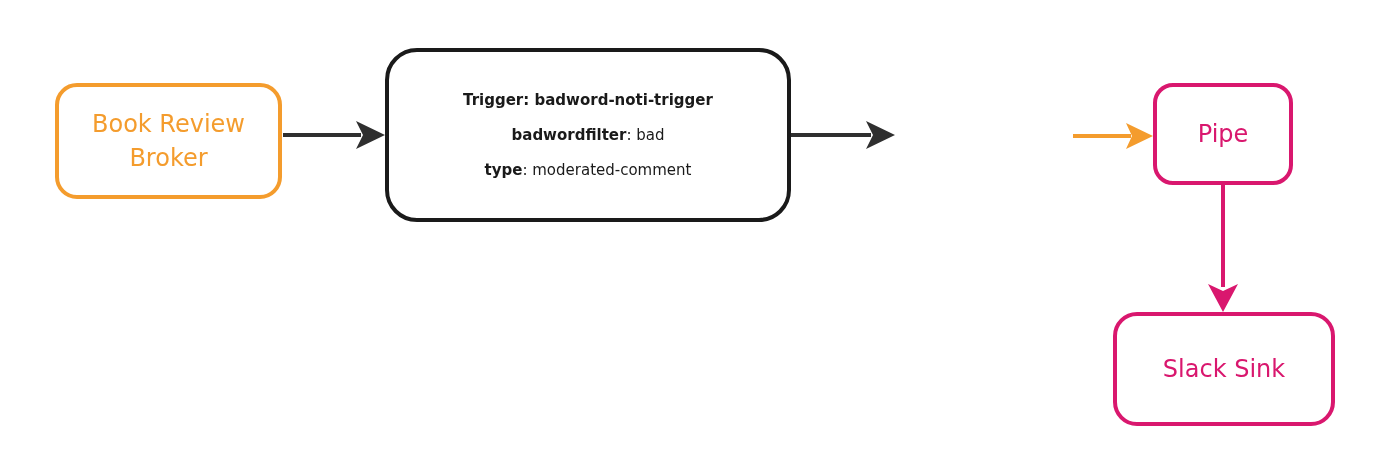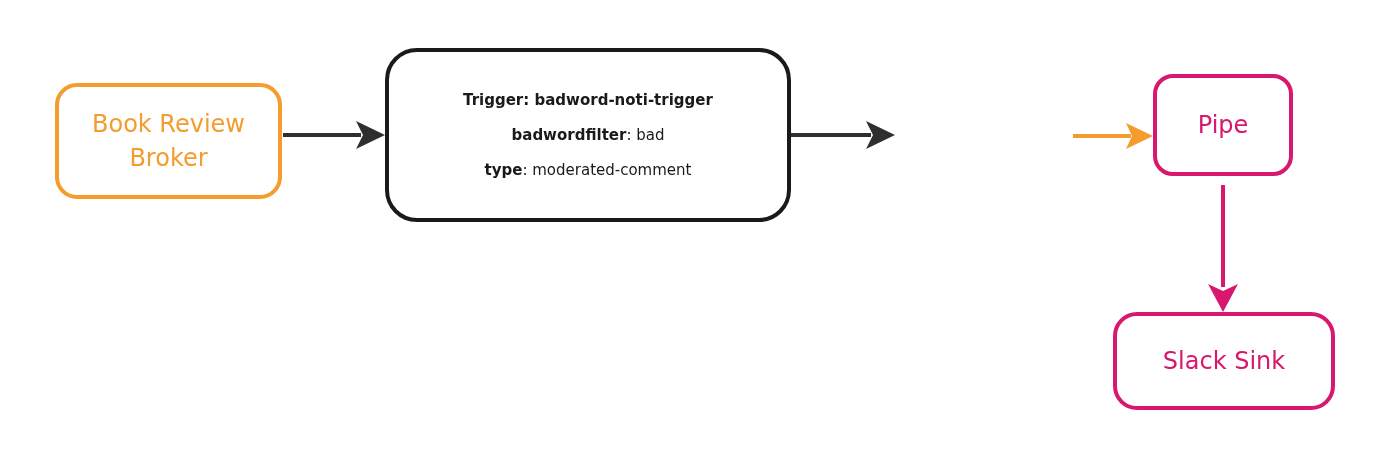--- a/index.html
+++ b/index.html
@@ -57,25 +57,25 @@
   }
   #node-trigger .trigger-lines { width: 100%; }
   #node-trigger .line { white-space: nowrap; }
   .bold { font-weight: bold; }
   #node-badword-broker {
     left: 895px; top: 90px; width: 178px; height: 93px;
     border-radius: 20px;
   }
   #node-badword-broker .label { width: 130px; }
   #node-pipe {
-    left: 1153px; top: 74px; width: 140px; height: 102px;
+    left: 1153px; top: 83px; width: 140px; height: 102px;
     border-radius: 20px;
   }
   #node-slack-sink {
-    left: 1113px; top: 312px; width: 222px; height: 98px;
+    left: 1113px; top: 312px; width: 222px; height: 114px;
     border-radius: 24px;
   }
   .arrow {
     position: absolute;
     overflow: visible;
   }
   .arrow .shaft-dark { stroke: var(--arrow_dark); stroke-width: 4; }
   .arrow .head-dark  { fill: var(--arrow_dark); }
   .arrow .shaft-orange { stroke: var(--orange); stroke-width: 4; }
   .arrow .head-orange  { fill: var(--orange); }

